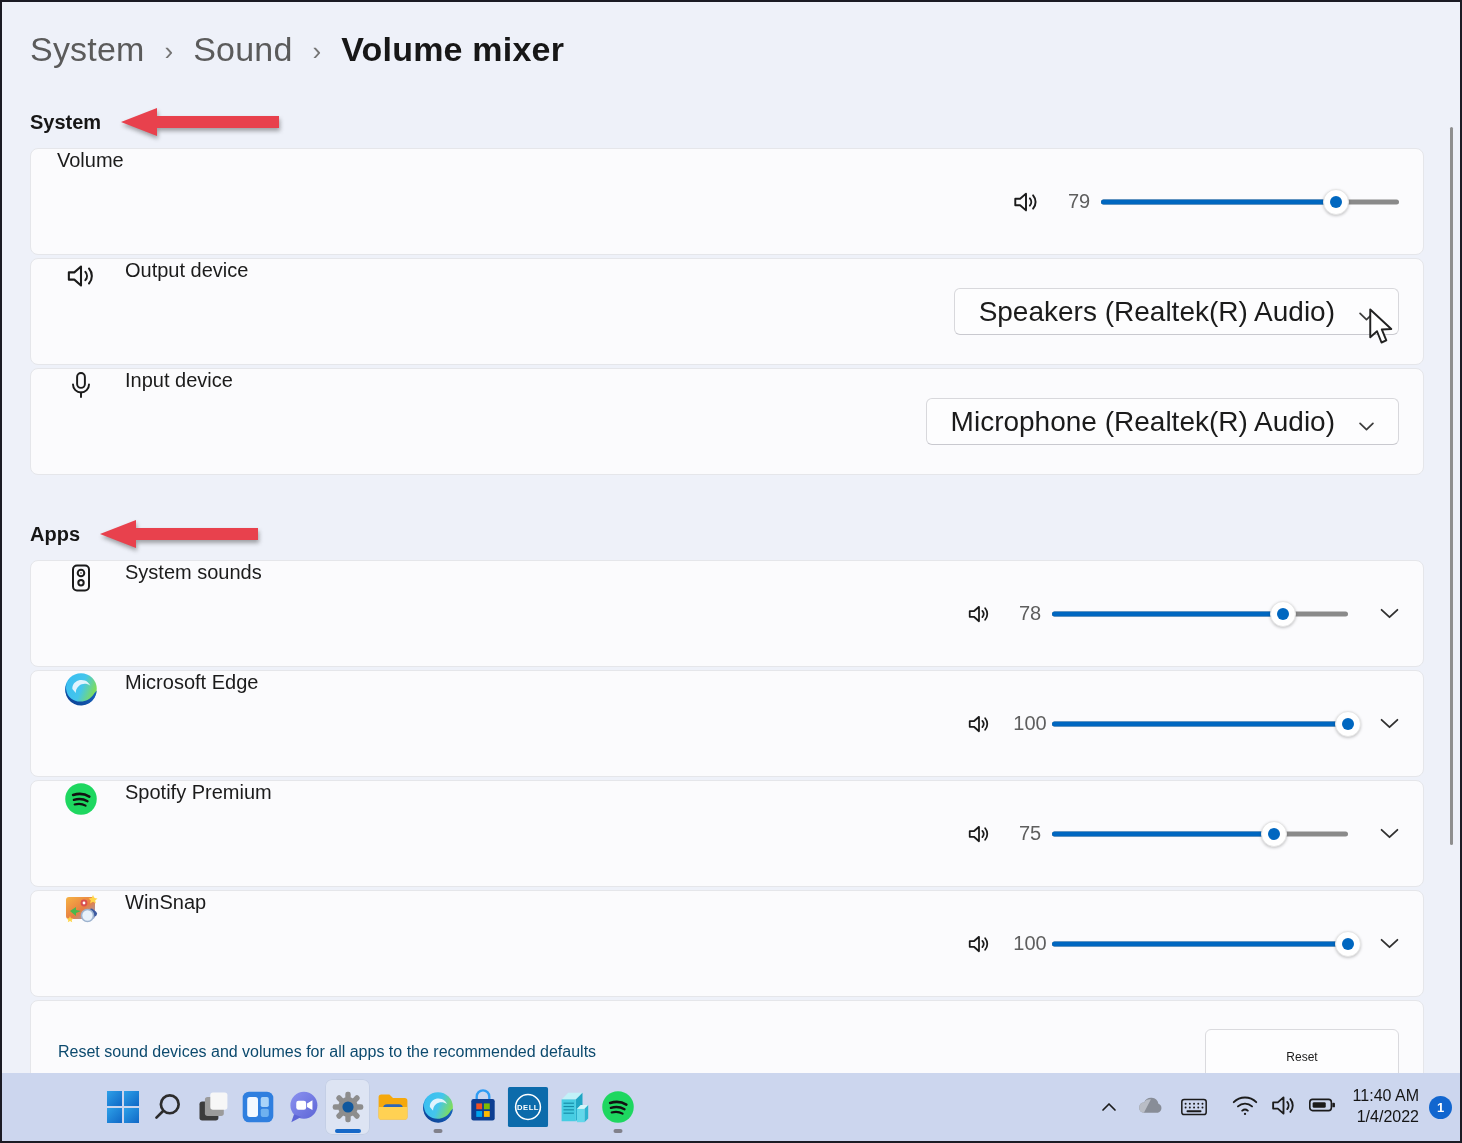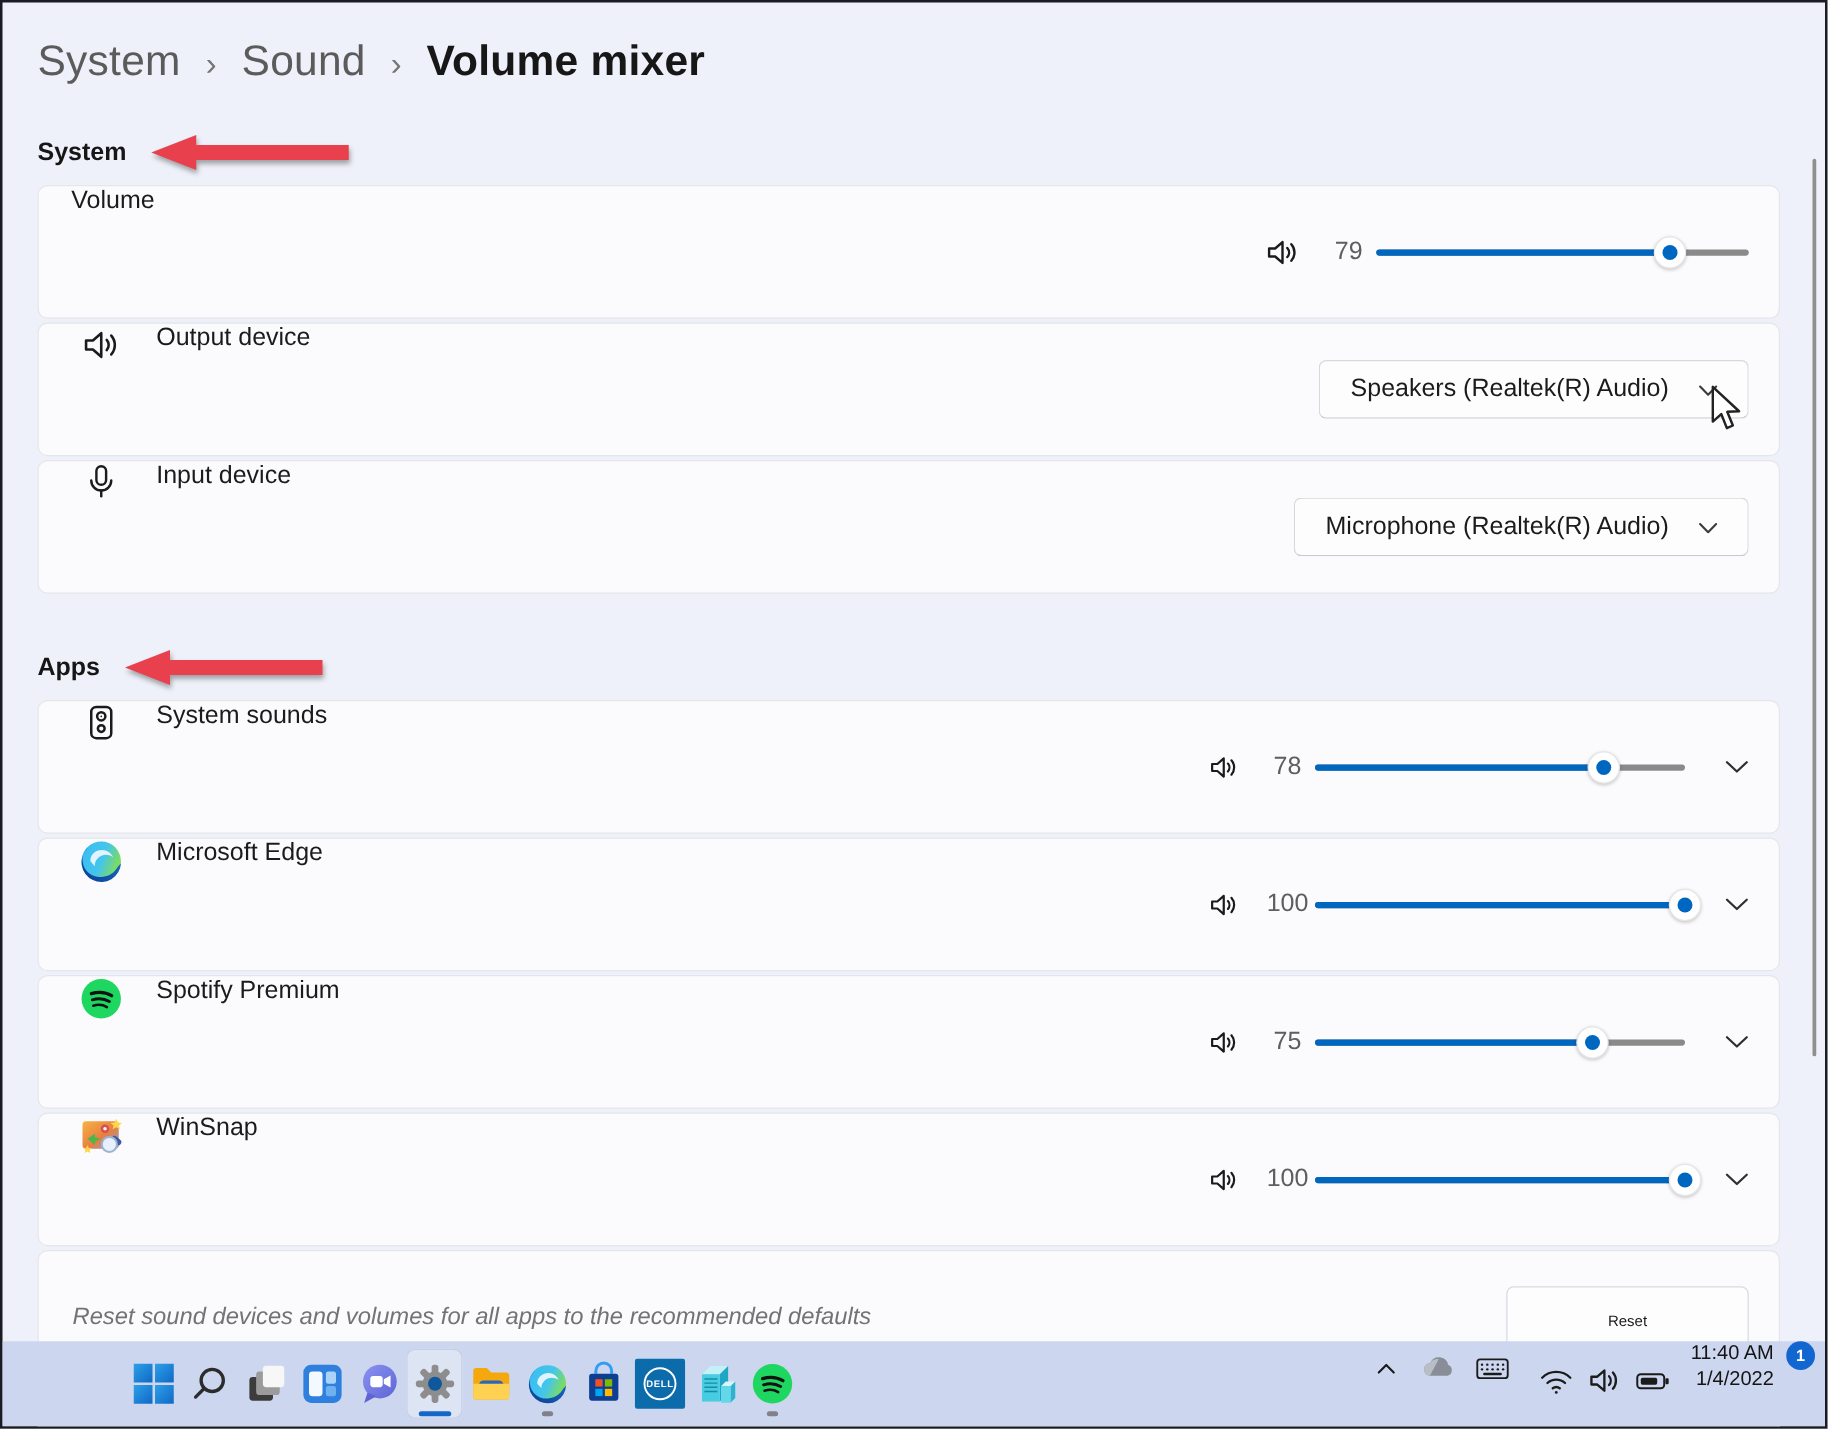--- a/index.html
+++ b/index.html
@@ -49,45 +49,45 @@
   }
   .thumb::after{ content:""; position:absolute; inset:6px; border-radius:50%; background:#0067c0; }
 
   .expander{ margin-left:32px; background:none; border:none; display:flex; cursor:default; }
 
   
   .dropdown{
     display:flex; align-items:center; justify-content:center; gap:24px;
     height:47px; padding:0 24px; min-width:328px;
     background:#fdfdfe; border:1px solid #d8d8dc; border-bottom-color:#c9c9cf; border-radius:6px;
-    font-size:20px; color:#1b1b1b;
+    font-size:28px; color:#1b1b1b;
   }
 
   
   .card.reset-card{ height:150px; align-items:flex-start; }
-  .reset-desc{ position:absolute; left:27px; top:42px; font-size:19px; color:#737373;font-style:italic; }
+  .reset-desc{ position:absolute; left:27px; top:42px; font-size:16px; color:#0c4a6e; }
   .reset-btn{
     position:absolute; right:24px; top:28px; width:194px; height:56px;
     background:#fdfdfe; border:1px solid #dadade; border-radius:6px;
     font-size:12px; color:#1b1b1b; font-family:inherit;
   }
 
   
   .scrollbar{ position:absolute; right:7px; top:125px; width:3px; height:718px; background:#8f8f8f; border-radius:2px; }
   .cursor{ position:absolute; left:1366px; top:306px; z-index:50; }
 
   
   .taskbar{ position:absolute; left:0; right:0; bottom:0; height:68px; background:#ccd6ee; }
   .tb-apps{ position:absolute; left:98px; top:0; height:100%; display:flex; align-items:center; }
   .tb-icon{ position:relative; width:45px; height:56px; display:flex; align-items:center; justify-content:center; border-radius:7px; }
   .tb-icon.active{ background:#dde4f3; box-shadow:inset 0 0 0 1px #c4cfe6; }
   .tb-icon.active::after{ content:""; position:absolute; bottom:2px; left:50%; transform:translateX(-50%); width:26px; height:4px; border-radius:2px; background:#1668c8; }
   .tb-icon.running::after{ content:""; position:absolute; bottom:2px; left:50%; transform:translateX(-50%); width:9px; height:4px; border-radius:2px; background:#81818b; }
 
-  .tray{ position:absolute; right:8px; top:0; height:100%; display:flex; }
+  .tray{ position:absolute; right:8px; top:0; height:100%; display:flex; align-items:center; }
   .tray-btn{ display:flex; align-items:center; justify-content:center; height:44px; border-radius:5px; padding:0 7px; }
   .tray-group{ display:flex; align-items:center; gap:9px; margin-left:14px; }
   .clock{ text-align:right; font-size:16px; line-height:1.3; color:#141414; margin-left:16px; }
   .badge{
     width:23px; height:23px; border-radius:50%; background:#1166cf; color:#fff;
     font-size:13px; display:flex; align-items:center; justify-content:center; margin-left:10px; font-weight:600;
   }
 </style>
 </head>
 <body>

